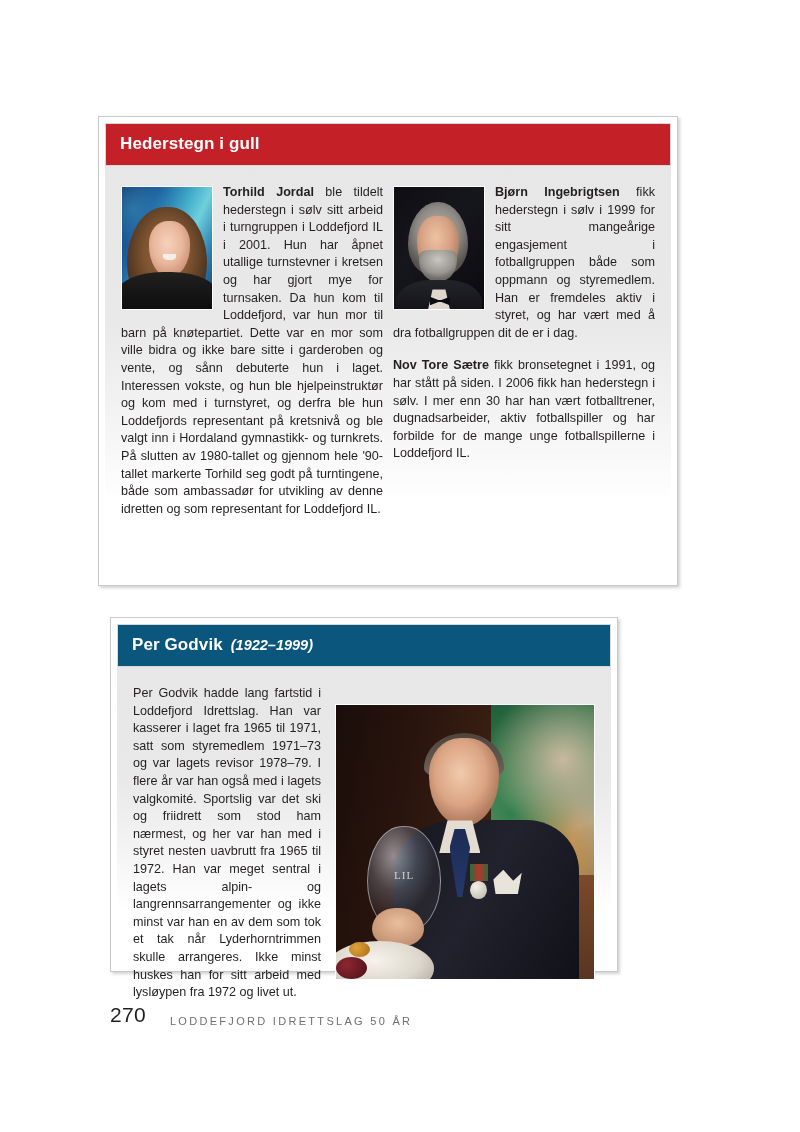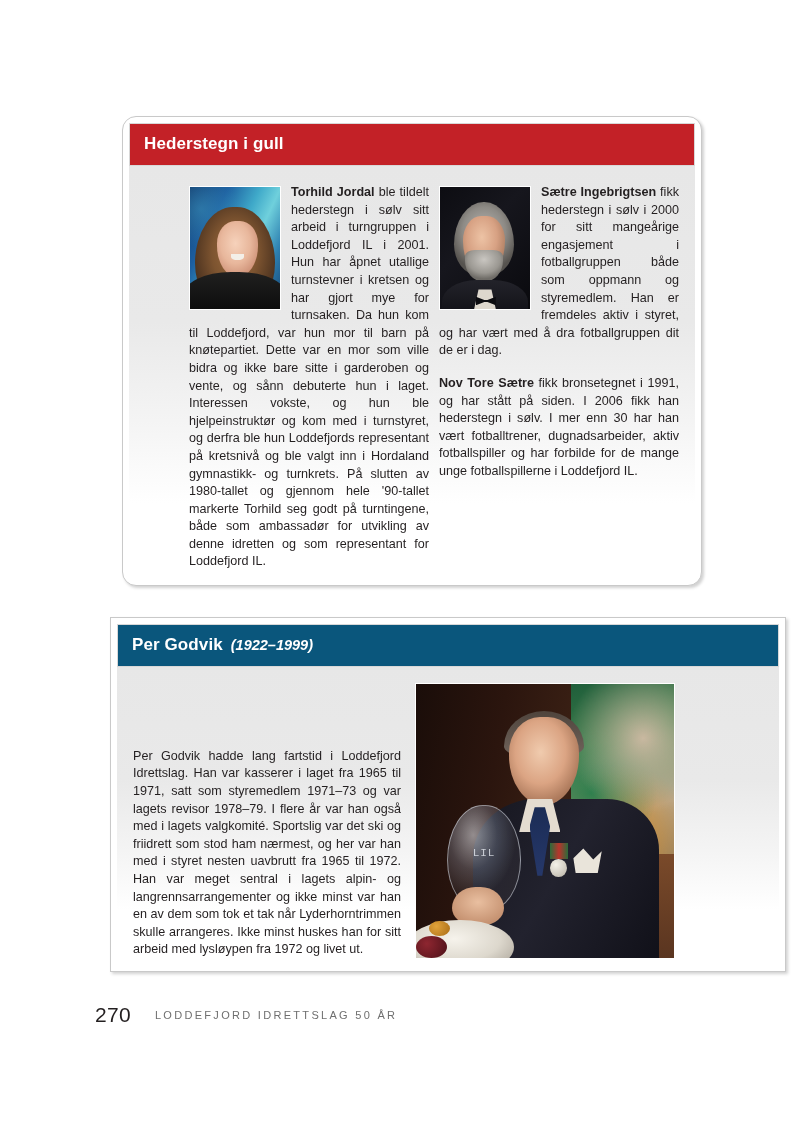--- a/index.html
+++ b/index.html
@@ -58,28 +58,27 @@
   }
 
   .card-body {
     position: relative;
     background: linear-gradient(to bottom, #e7e7e7 0%, #e9e9e9 38%, #f4f4f4 62%, #ffffff 82%, #ffffff 100%);
     margin: 0 6px 6px 6px;
     box-sizing: border-box;
   }
 
   
-  #card-hedersteg { left: 122px; top: 116px; width: 580px; height: 470px; border-radius: 14px; }
+  #card-hedersteg { left: 98px; top: 116px; width: 580px; height: 470px; }
   #card-hedersteg .card-body { height: 411px; padding: 18px 16px 0 16px; }
 
   .two-col {
     display: flex;
     gap: 10px;
     align-items: flex-start;
-    margin-left: 44px;
   }
   .col { width: 268px; }
 
   p.body-text {
     margin: 0;
     font-size: 12.6px;
     line-height: 17.6px;
     text-align: justify;
     color: #231f20;
     -webkit-hyphens: manual;
@@ -175,26 +174,26 @@
   }
   .photo-bjorn .bowtie {
     position: absolute;
     left: 40%; bottom: 3%;
     width: 22%; height: 7%;
     background: #0c0c10;
     clip-path: polygon(0 0, 42% 38%, 58% 38%, 100% 0, 100% 100%, 58% 62%, 42% 62%, 0 100%);
   }
 
   
-  #card-godvik { left: 110px; top: 617px; width: 676px; height: 355px; }
+  #card-godvik { left: 110px; top: 617px; width: 508px; height: 355px; }
   #card-godvik .card-body {
     height: 296px;
     padding: 18px 16px 0 16px;
   }
-  .godvik-layout { display: flex; gap: 14px; align-items: flex-end; }
+  .godvik-layout { display: flex; gap: 14px; align-items: center; }
   .godvik-text { width: 268px; }
 
   .photo-godvik {
     width: 260px;
     height: 276px;
     border: 1px solid #ffffff;
     box-sizing: border-box;
     position: relative;
     overflow: hidden;
     background: linear-gradient(100deg, #1a0d09 0%, #2b150e 30%, #3a2014 55%, #1d0f0a 100%);
@@ -257,21 +256,21 @@
     left: 12%; top: 44%;
     width: 28%; height: 38%;
     background: radial-gradient(ellipse 60% 60% at 35% 28%, rgba(235,240,248,0.55) 0%, rgba(150,160,180,0.32) 55%, rgba(60,55,60,0.35) 100%);
     border: 1px solid rgba(225,232,240,0.55);
     border-radius: 48% 48% 45% 45% / 52% 52% 48% 48%;
   }
   .photo-godvik .trophy-text {
     position: absolute;
     left: 50%; top: 46%;
     transform: translate(-50%,-50%);
-    font-family: Liberation Mono, monospace;
+    font-family: Liberation Serif, serif;
     font-size: 11px;
     letter-spacing: 1px;
     color: rgba(240,244,250,0.75);
   }
   .photo-godvik .medal-ribbon {
     position: absolute;
     left: 52%; top: 58%;
     width: 7%; height: 6%;
     background: linear-gradient(to right, #2b6b3a 0%, #b9342c 50%, #2b6b3a 100%);
   }
@@ -314,24 +313,24 @@
     position: absolute;
     left: 5%; bottom: 8%;
     width: 8%; height: 5.5%;
     background: radial-gradient(circle at 35% 35%, #e0a23a, #a96c16);
     border-radius: 50%;
   }
 
   
   .footer {
     position: absolute;
-    left: 95px;
+    left: 110px;
     top: 1003px;
     display: flex;
-    align-items: center;
+    align-items: flex-end;
   }
   .folio {
     font-size: 21px;
     color: #231f20;
     letter-spacing: 0.3px;
   }
   .running-head {
     margin-left: 24px;
     font-size: 11px;
     letter-spacing: 2.3px;
@@ -364,21 +363,21 @@
 
         <div class="col">
           <div class="photo photo-bjorn">
             <div class="hair"></div>
             <div class="face"></div>
             <div class="beard"></div>
             <div class="suit"></div>
             <div class="shirt"></div>
             <div class="bowtie"></div>
           </div>
-          <p class="body-text"><span class="lead-name">Sætre Ingebrigtsen</span><span> fikk hederstegn i sølv i 2000 for sitt mangeårige engasjement i fotballgruppen både som oppmann og styremedlem. Han er fremdeles aktiv i styret, og har vært med å dra fotballgruppen dit de er i dag.</span></p>
+          <p class="body-text"><span class="lead-name">Bjørn Ingebrigtsen</span><span> fikk hederstegn i sølv i 1999 for sitt mangeårige engasjement i fotballgruppen både som oppmann og styremedlem. Han er fremdeles aktiv i styret, og har vært med å dra fotballgruppen dit de er i dag.</span></p>
           <p class="body-text"><span class="lead-name">Nov Tore Sætre</span><span> fikk bronsetegnet i 1991, og har stått på siden. I 2006 fikk han hederstegn i sølv. I mer enn 30 har han vært fotballtrener, dugnadsarbeider, aktiv fotballspiller og har forbilde for de mange unge fotballspillerne i Loddefjord IL.</span></p>
         </div>
 
       </div>
     </div>
   </div>
 
   <div class="card" id="card-godvik">
 
     <div class="card-header blue">

